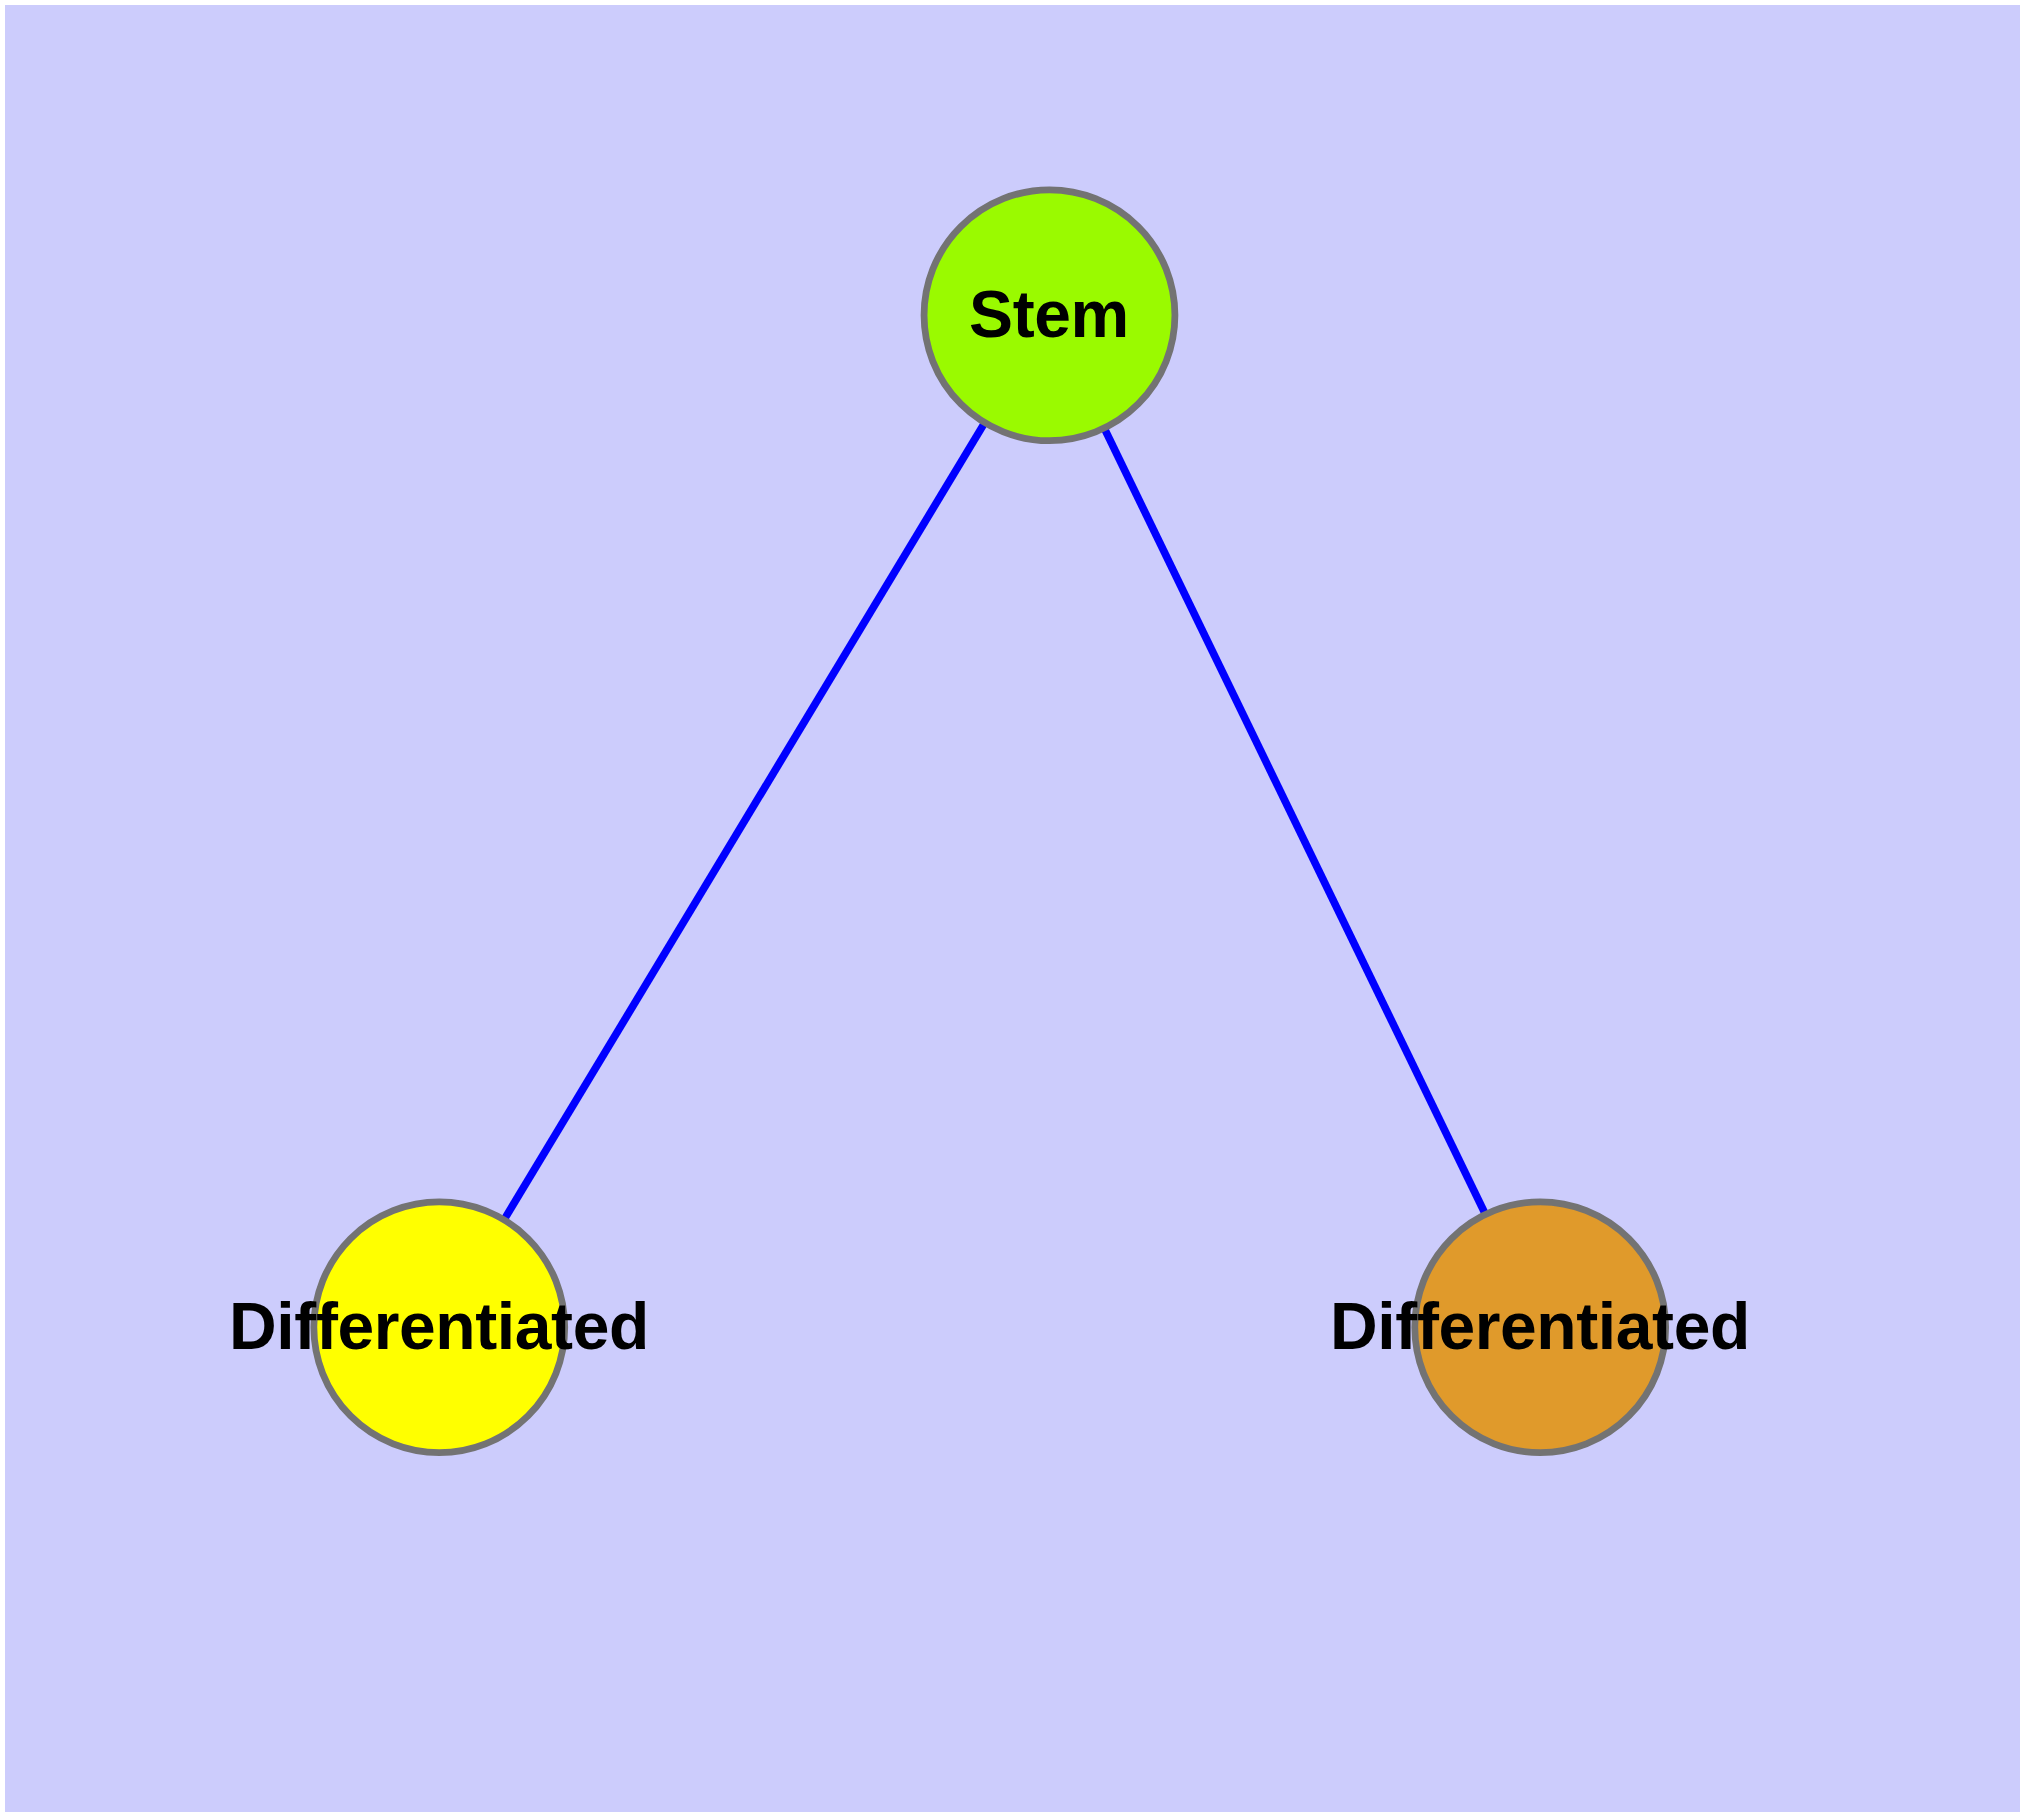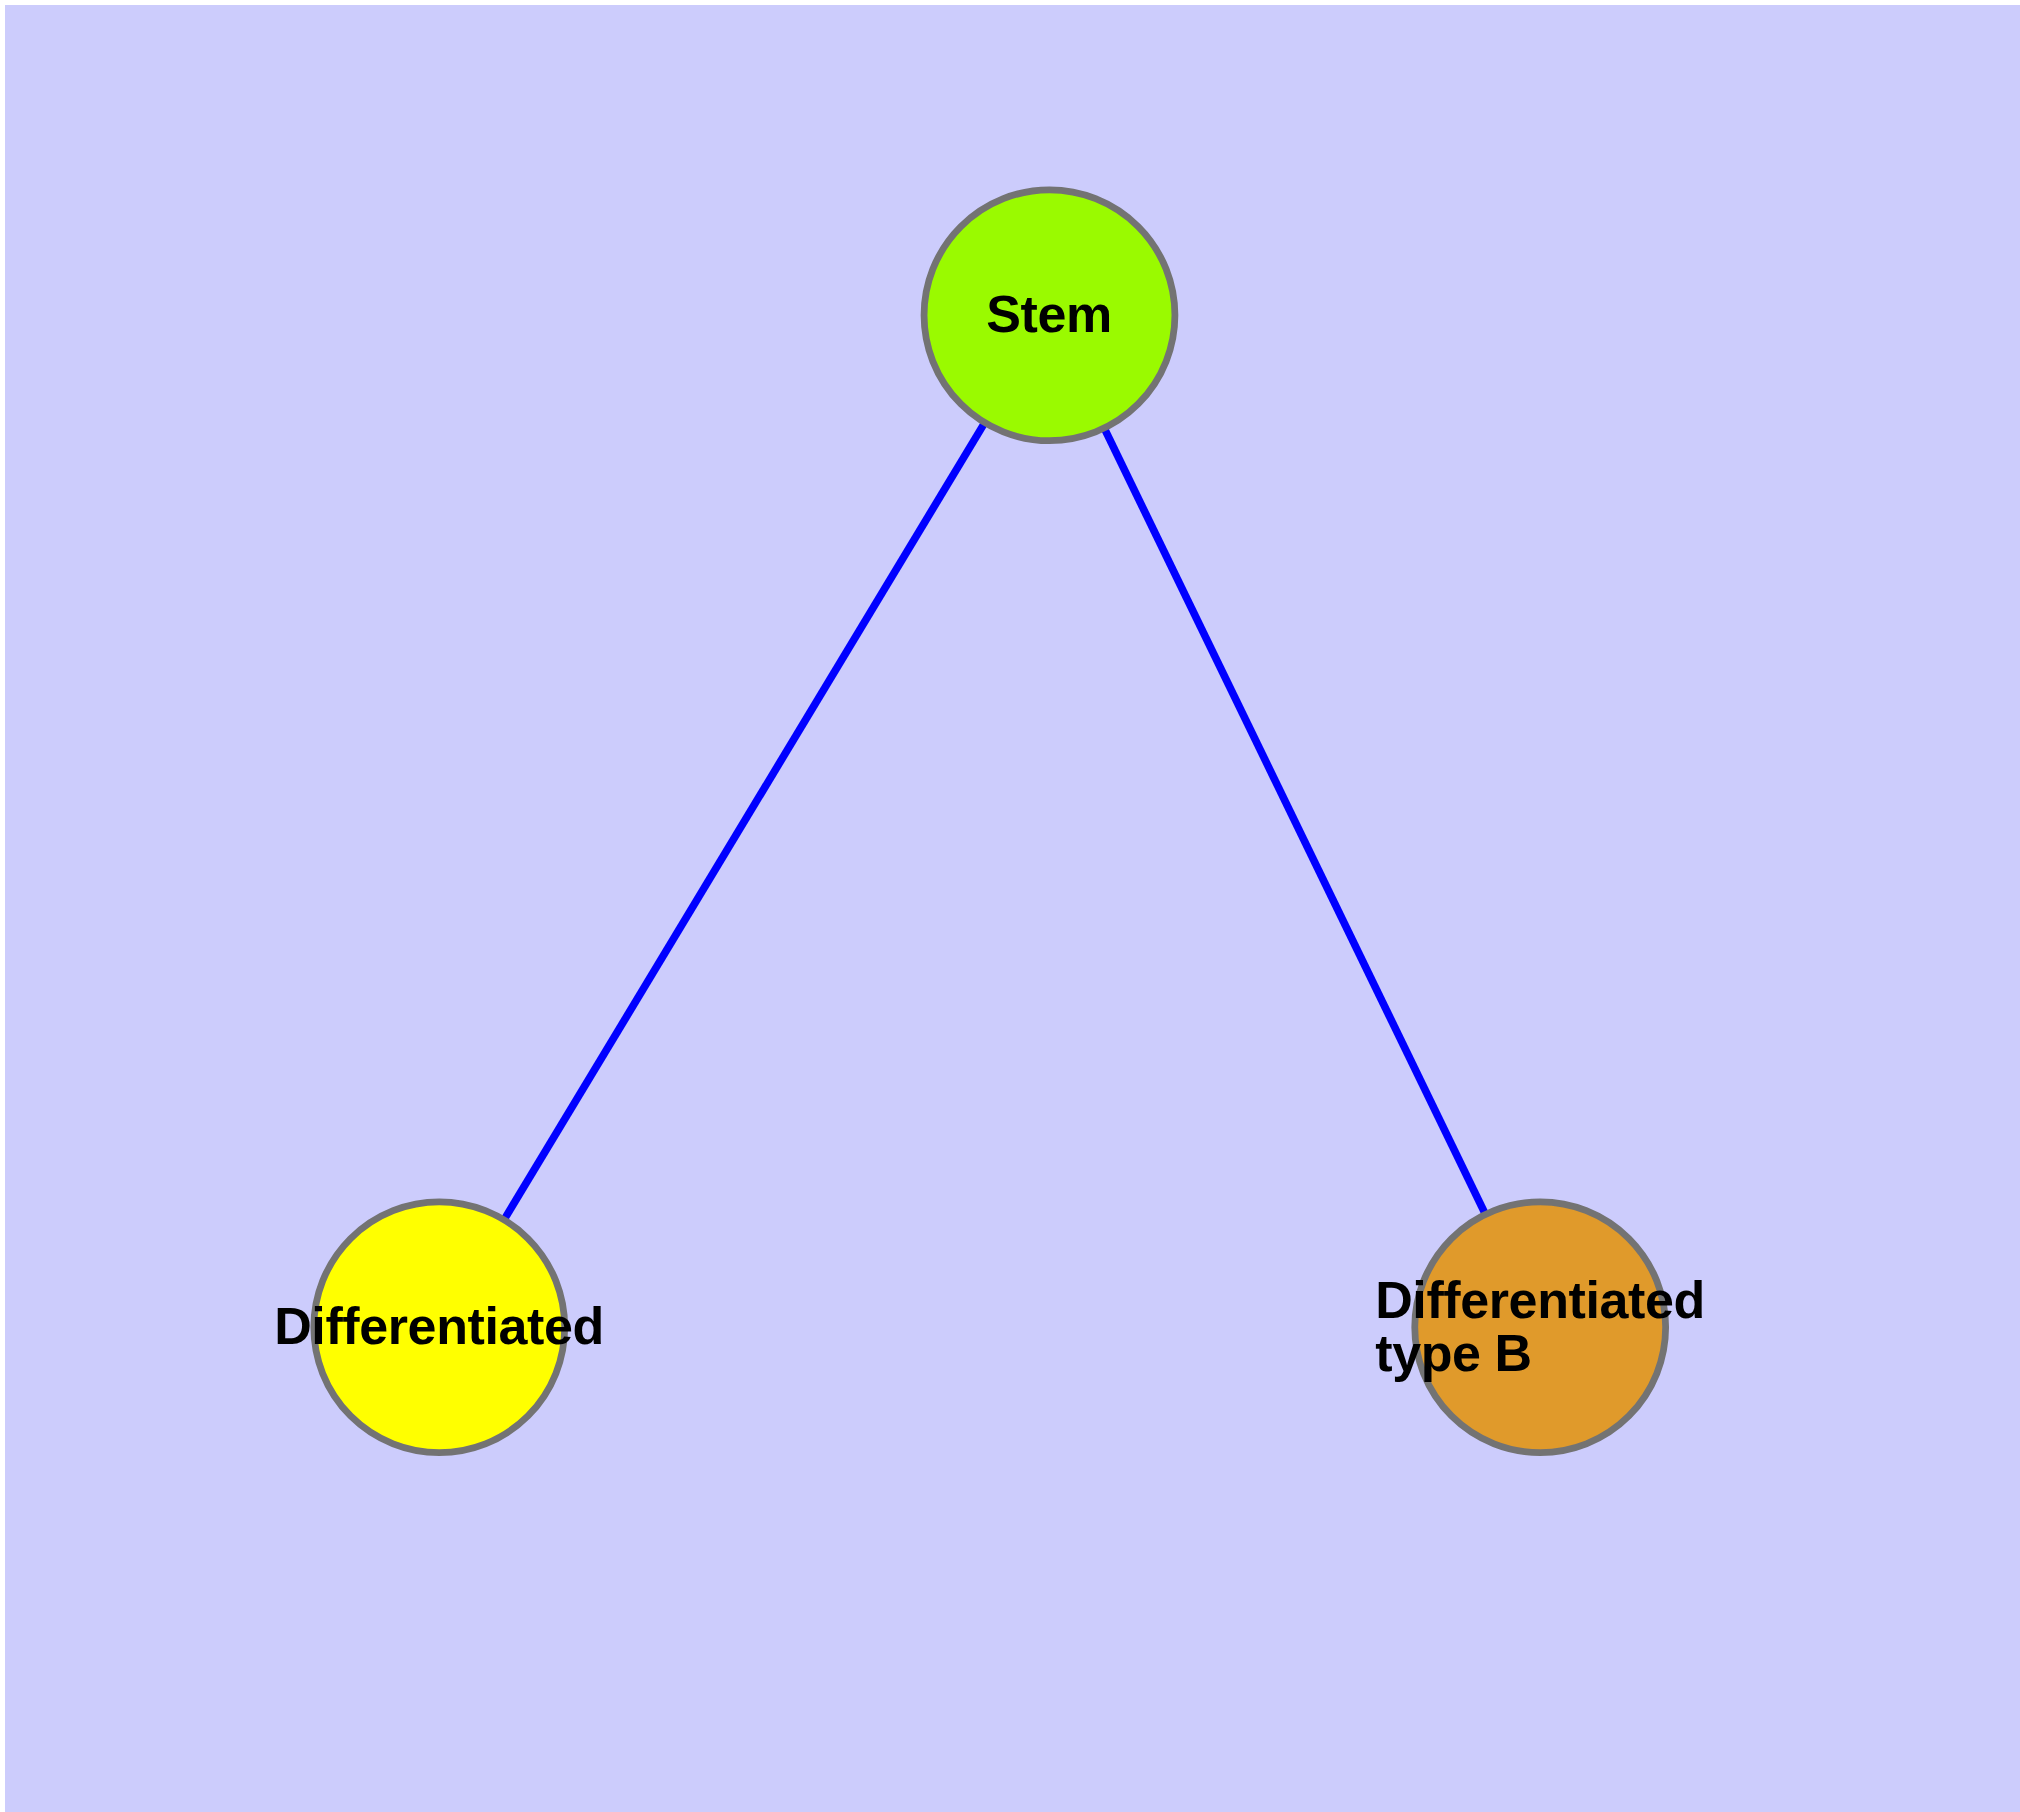--- a/index.html
+++ b/index.html
@@ -26,25 +26,25 @@
   }
   #graph-svg {
     position: absolute;
     left: 0;
     top: 0;
     width: 2021px;
     height: 1812px;
   }
   .node-label {
     position: absolute;
-    text-align: left;
+    text-align: right;
     color: #000000;
     font-family: "Liberation Sans", sans-serif;
     font-weight: bold;
-    font-size: 52px;
+    font-size: 66px;
     line-height: 1.02;
     white-space: pre;
     letter-spacing: -0.4px;
     pointer-events: none;
     transform: translate(-50%, -50%);
   }
 </style>
 </head>
 <body>
 
@@ -61,16 +61,16 @@
         <circle cx="1238" cy="372" r="148" fill="#9afa00" stroke="#737373" stroke-width="8"></circle>
         <circle cx="518" cy="1566" r="148" fill="#ffff00" stroke="#737373" stroke-width="8"></circle>
         <circle cx="1817" cy="1566" r="148" fill="#e09a2b" stroke="#737373" stroke-width="8"></circle>
       </g>
   </svg>
 
   <div class="node-label" id="label-stem" style="left: 1049px; top: 315px; color: rgb(0, 0, 0);"><span>Stem</span></div>
 
   <div class="node-label" id="label-diff_a" style="left: 439px; top: 1327px; color: rgb(0, 0, 0);"><span>Differentiated</span><br></div>
 
-  <div class="node-label" id="label-diff_b" style="left: 1540px; top: 1327px; color: rgb(0, 0, 0);"><span>Differentiated</span><br><span>type B</span></div>
+  <div class="node-label" id="label-diff_b" style="left: 1540px; top: 1327px; color: rgb(0, 0, 0);"><span>Differentiated</span><br></div>
 
 </div>
 
 
 </body></html>

